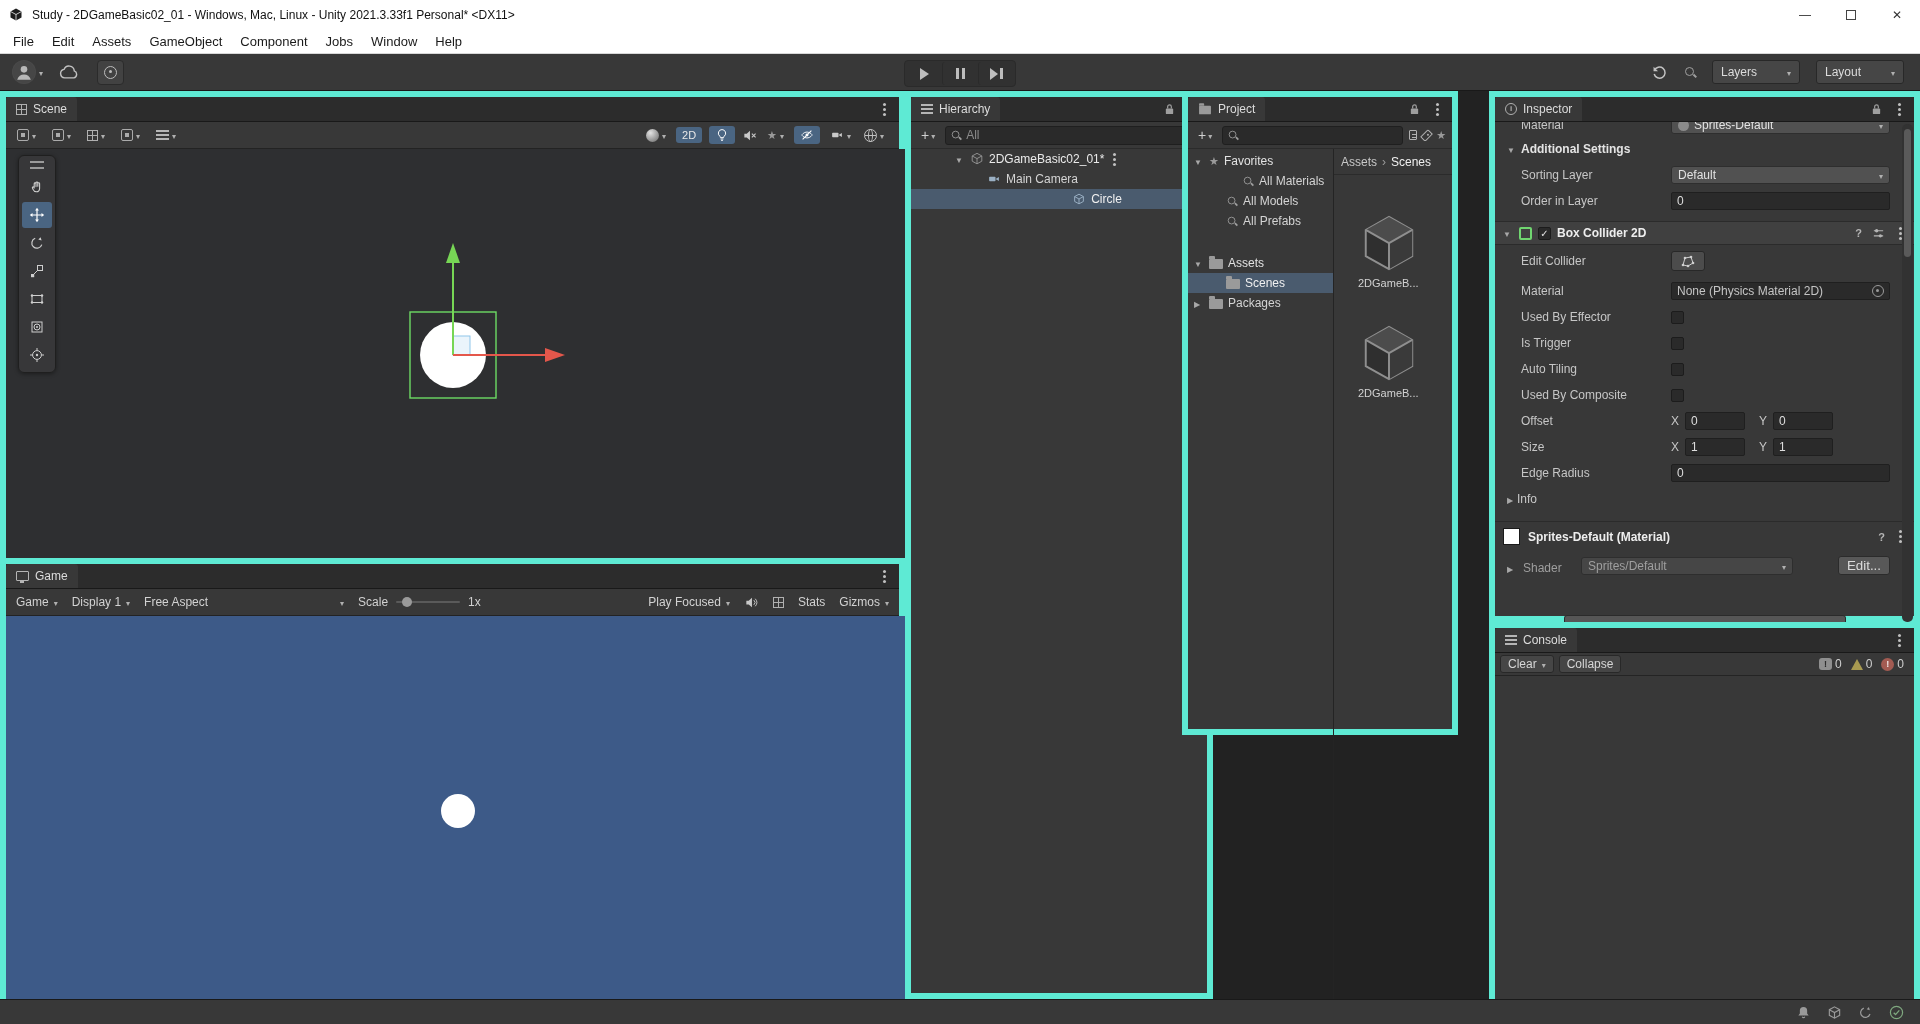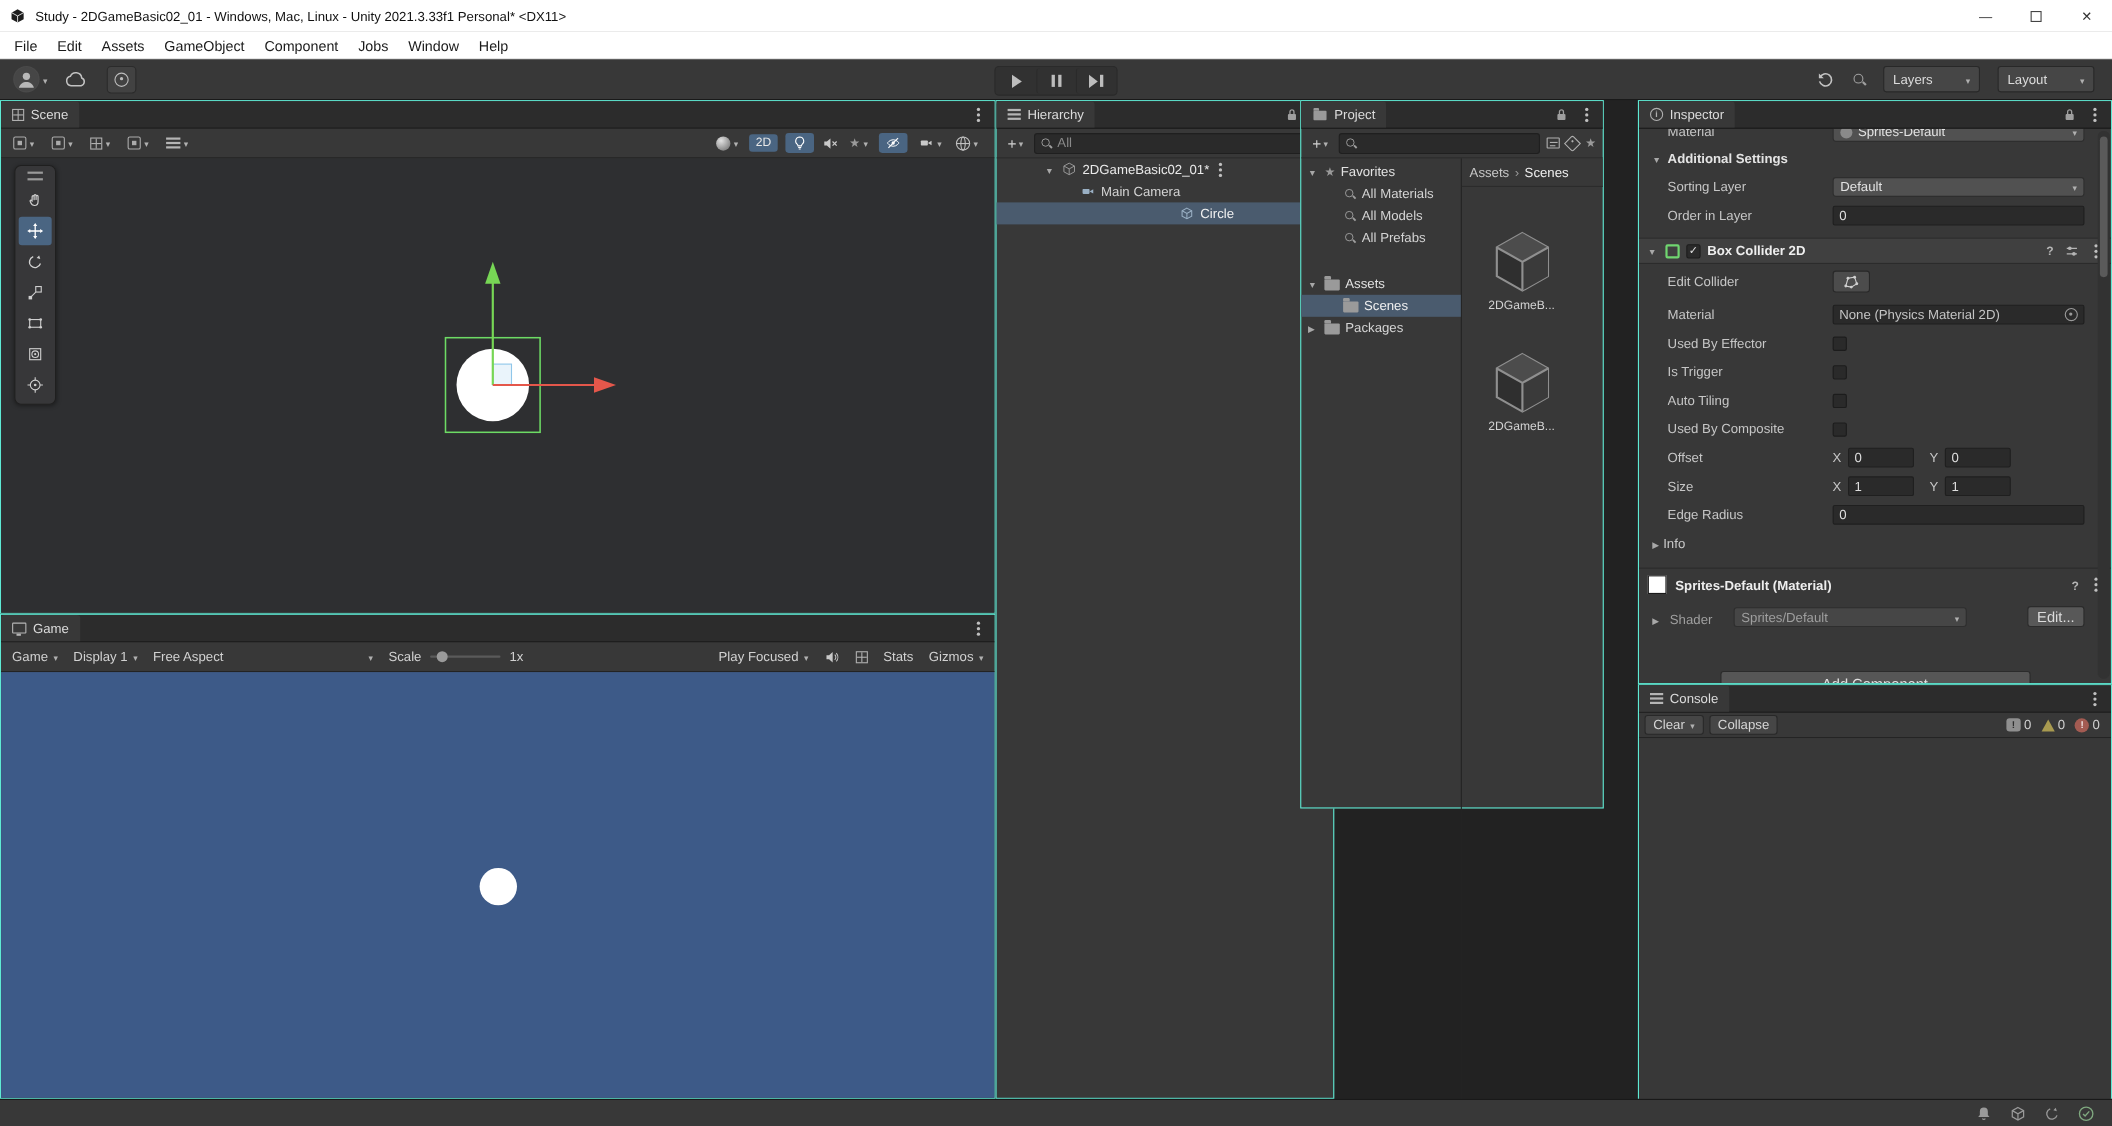--- a/index.html
+++ b/index.html
@@ -67,21 +67,21 @@
 .winpop::after{content:'';position:absolute;right:-3px;top:-3px;width:5px;height:5px;border:1.3px solid #9f9f9f;background:#2a2a2a}
 .checkbox{width:13px;height:13px;background:#2a2a2a;border:1px solid #1c1c1c;border-radius:2px;flex:none}
 .checkbox.checked{position:relative}
 .checkbox.checked::after{content:"✓";position:absolute;inset:0;color:#e0e0e0;font-size:10px;text-align:center;line-height:12px}
 .objdot{width:11px;height:11px;border-radius:50%;background:#8a8a8a;flex:none}
 .objpick{width:12px;height:12px;border:1.3px solid #9a9a9a;border-radius:50%;position:relative;flex:none}
 .objpick::after{content:'';position:absolute;left:3px;top:3px;width:3px;height:3px;border-radius:50%;background:#9a9a9a}
 .col-ico{width:13px;height:13px;border:2px solid #70d670;border-radius:2px;flex:none}
 
 
-.panel{position:absolute;background:#383838;border:1px solid #5eead4}
+.panel{position:absolute;background:#383838;border:6px solid #5eead4}
 .tabbar{height:25px;background:#2c2c2c;border-bottom:1px solid #191919;display:flex;align-items:flex-end}
 .tab{height:24px;padding:0 10px;display:flex;align-items:center;gap:6px;background:#383838;color:#dcdcdc;border-radius:3px 3px 0 0;font-size:12px}
 .tabbar-icons{margin-left:auto;display:flex;align-items:center;gap:12px;padding:0 9px;height:100%}
 
 #scene-panel{left:0;top:91px;width:905px;height:467px}
 #game-panel{left:0;top:558px;width:905px;height:441px}
 #hierarchy-panel{left:905px;top:91px;width:308px;height:908px}
 #project-panel{left:1182px;top:91px;width:276px;height:644px}
 #inspector-panel{left:1489px;top:91px;width:431px;height:531px}
 #console-panel{left:1489px;top:622px;width:431px;height:377px}
@@ -528,21 +528,21 @@
     <span class="tag-ico"></span>
     <span class="star"></span>
   </div>
   <div class="p-body">
     <div class="p-tree">
       <div class="trow" style="padding-left:6px">
         <span class="fold"></span>
         <span class="star"></span>
         <span style="color:#e2e2e2">Favorites</span>
       </div>
-      <div class="trow" style="padding-left:38px">
+      <div class="trow" style="padding-left:54px">
         <span class="mag sm"></span>
         <span>All Materials</span>
       </div>
       <div class="trow" style="padding-left:38px">
         <span class="mag sm"></span>
         <span>All Models</span>
       </div>
       <div class="trow" style="padding-left:38px">
         <span class="mag sm"></span>
         <span>All Prefabs</span>

